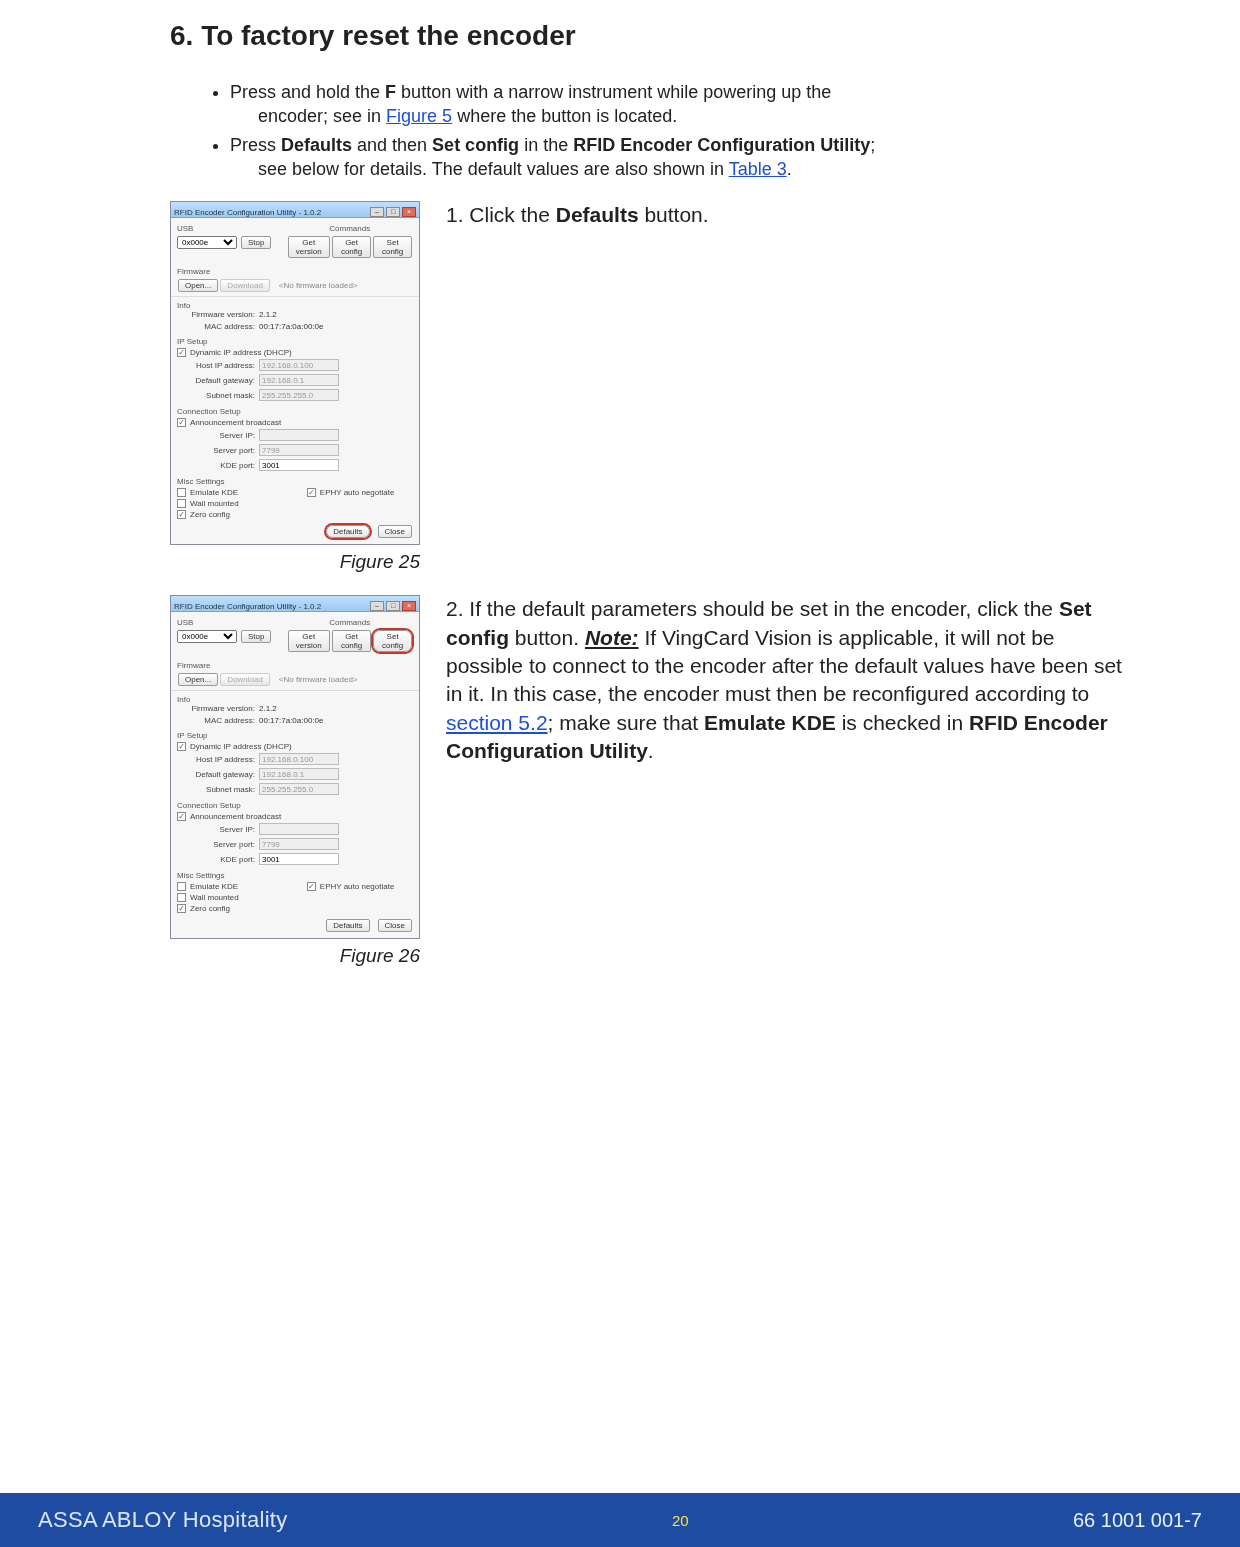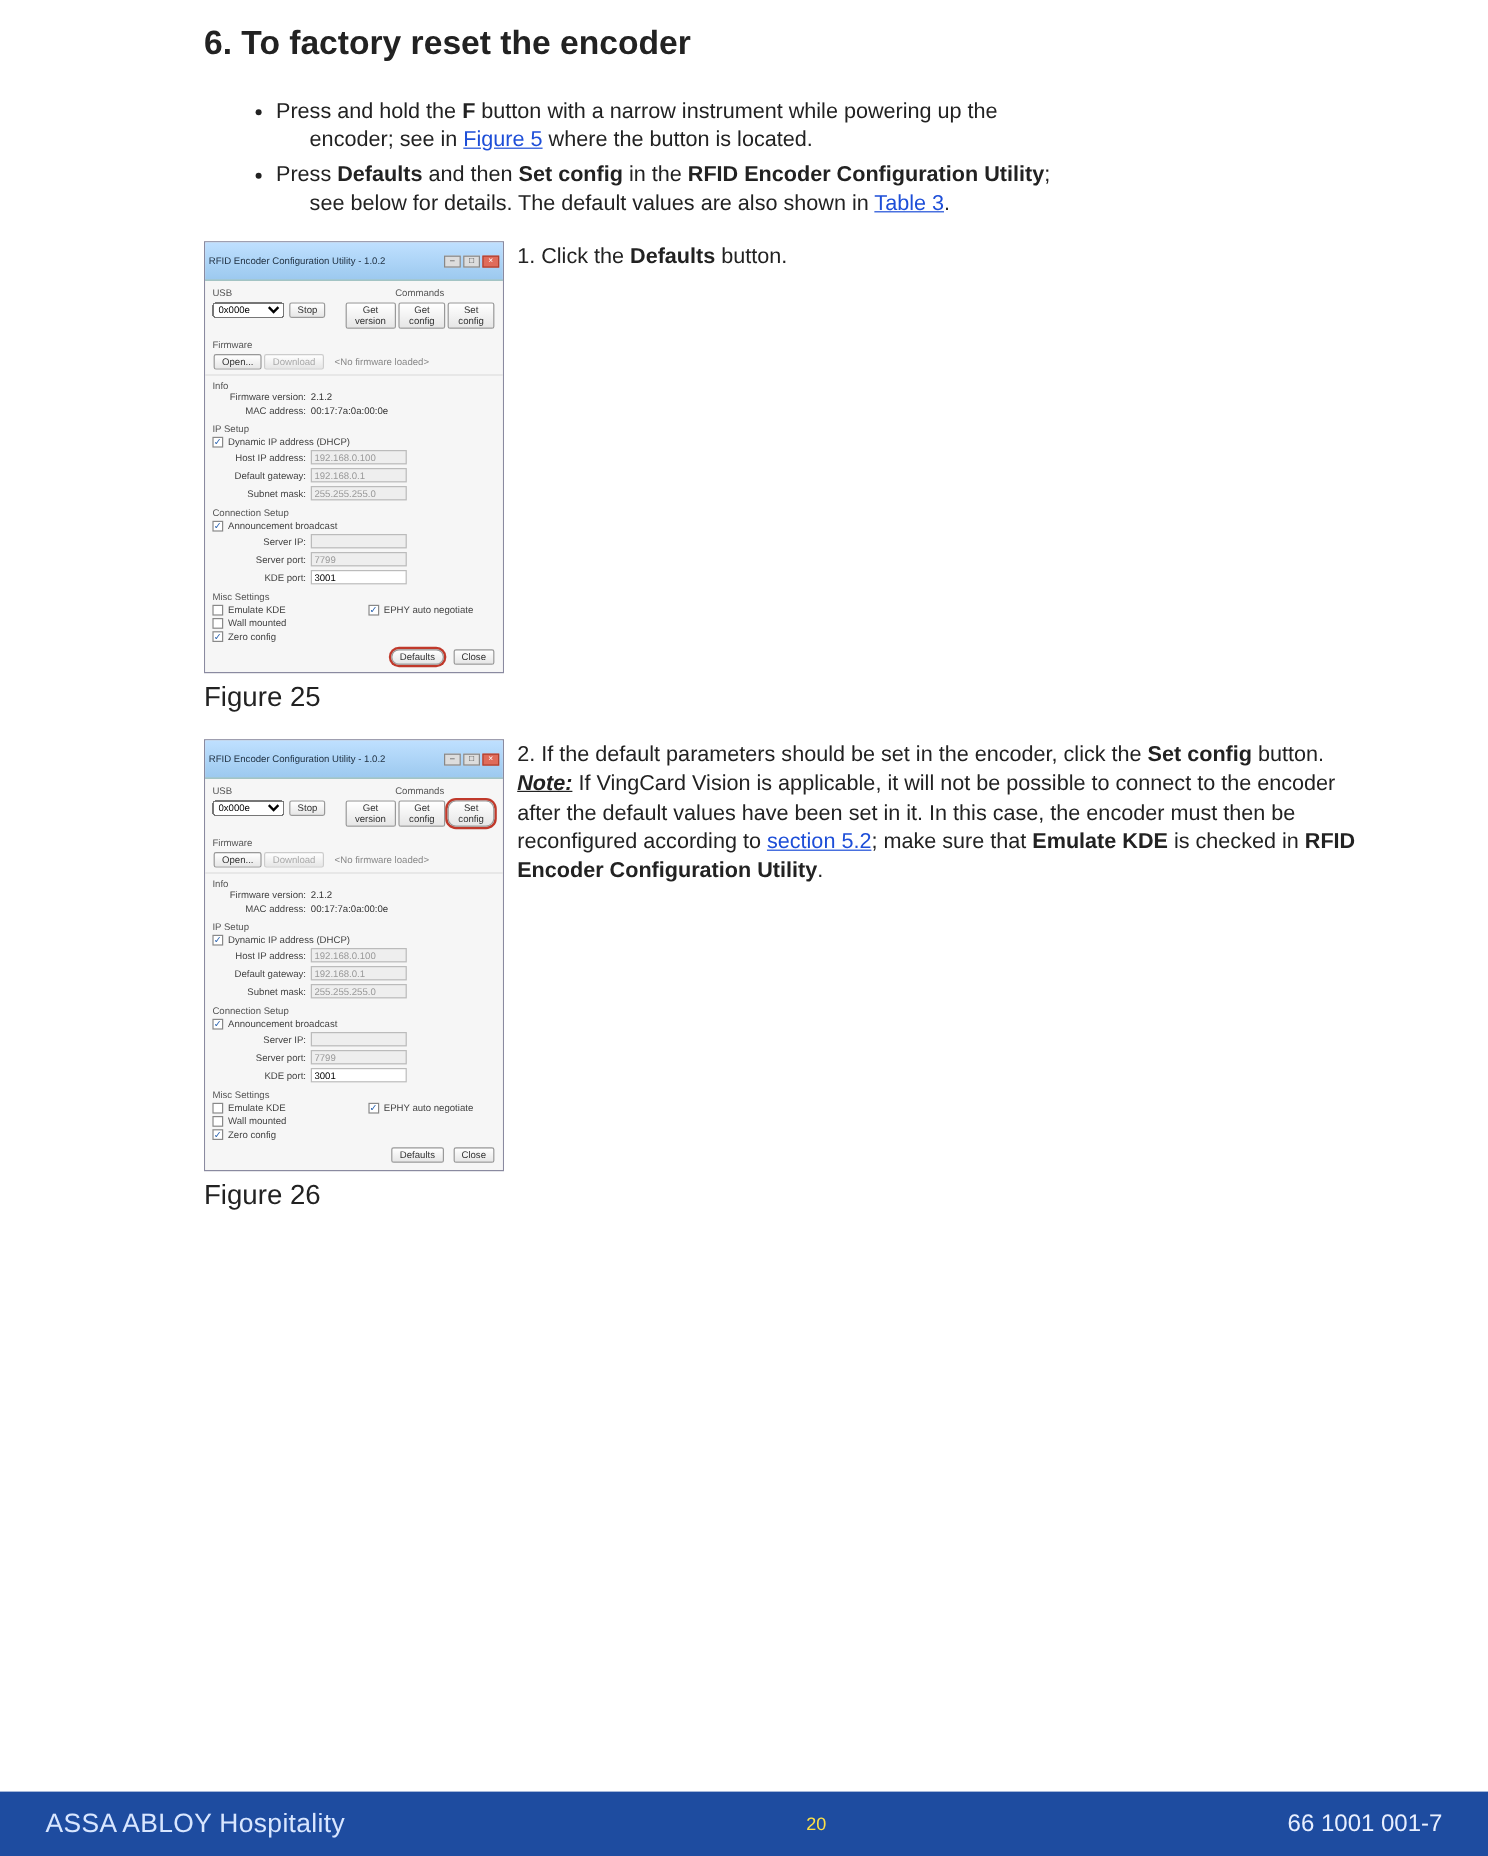--- a/index.html
+++ b/index.html
@@ -6,28 +6,28 @@
   html, body { width: 1240px; background: #fff; font-family: Verdana, Geneva, sans-serif; color: #222; }
   .page { position: relative; width: 1240px; height: 1547px; padding: 20px 110px 0 170px; }
   h2.section-title { font-size: 28px; font-weight: 700; margin-bottom: 28px; }
   p.intro { font-size: 18px; line-height: 1.35; margin-bottom: 6px; }
   ul.bullets { list-style: disc; padding-left: 60px; margin-bottom: 20px; }
   ul.bullets li { font-size: 18px; line-height: 1.35; margin-bottom: 4px; }
   .link { color: #1d4ed8; text-decoration: underline; cursor: pointer; }
   .subindent { padding-left: 28px; }
   .row { display: flex; align-items: flex-start; margin-top: 14px; }
   .fig-col { width: 250px; flex: 0 0 250px; }
-  .txt-col { flex: 1; padding-left: 11px; font-size: 18px; line-height: 1.35; }
+  .txt-col { flex: 1; padding-left: 26px; font-size: 21px; line-height: 1.35; }
   .txt-col .num { display: inline; }
-  .caption { text-align: left; font-size: 23px; margin-top: 6px; }
+  .caption { text-align: right; font-style: italic; font-size: 19px; margin-top: 6px; }
   .note { text-decoration: underline; font-style: italic; font-weight: 700; }
 
   
   .miniwin { width: 250px; border: 1px solid #8a8aa0; font-family: "Segoe UI", Tahoma, sans-serif; font-size: 8px; color: #333; background: #f3f3f3; }
-  .miniwin .titlebar { display: flex; align-items: center; height: 32px; background: linear-gradient(#bfe0ff,#9cc9ef); border-bottom: 1px solid #7aa; padding: 0 3px; }
+  .miniwin .titlebar { display: flex; align-items: flex-end; height: 16px; background: linear-gradient(#bfe0ff,#9cc9ef); border-bottom: 1px solid #7aa; padding: 0 3px; }
   .miniwin .titlebar .t { flex: 1; font-size: 8px; color: #234; white-space: nowrap; overflow: hidden; }
   .miniwin .titlebar .winbtn { width: 14px; height: 10px; margin-left: 2px; border: 1px solid #888; background: #ddd; font-size: 7px; line-height: 8px; text-align: center; }
   .miniwin .titlebar .winbtn.close { background: #e06b5a; color: #fff; border-color: #b04030; }
   .miniwin .body { padding: 6px; background: #f6f6f6; }
   .mw-row { display: flex; align-items: center; margin-bottom: 3px; }
   .mw-row .lbl { width: 82px; font-size: 8px; text-align: right; padding-right: 4px; color: #444; }
   .mw-row input[type=text] { width: 80px; height: 12px; font-size: 8px; border: 1px solid #bbb; background: #fff; padding: 0 2px; }
   .mw-row input[disabled] { background: #eee; color: #999; }
   .mw-btn { display: inline-block; font-size: 8px; padding: 1px 6px; border: 1px solid #999; background: linear-gradient(#fff,#e6e6e6); border-radius: 2px; color: #333; margin: 0 1px; }
   .mw-btn.disabled { color: #aaa; border-color: #ccc; text-align: right; }

